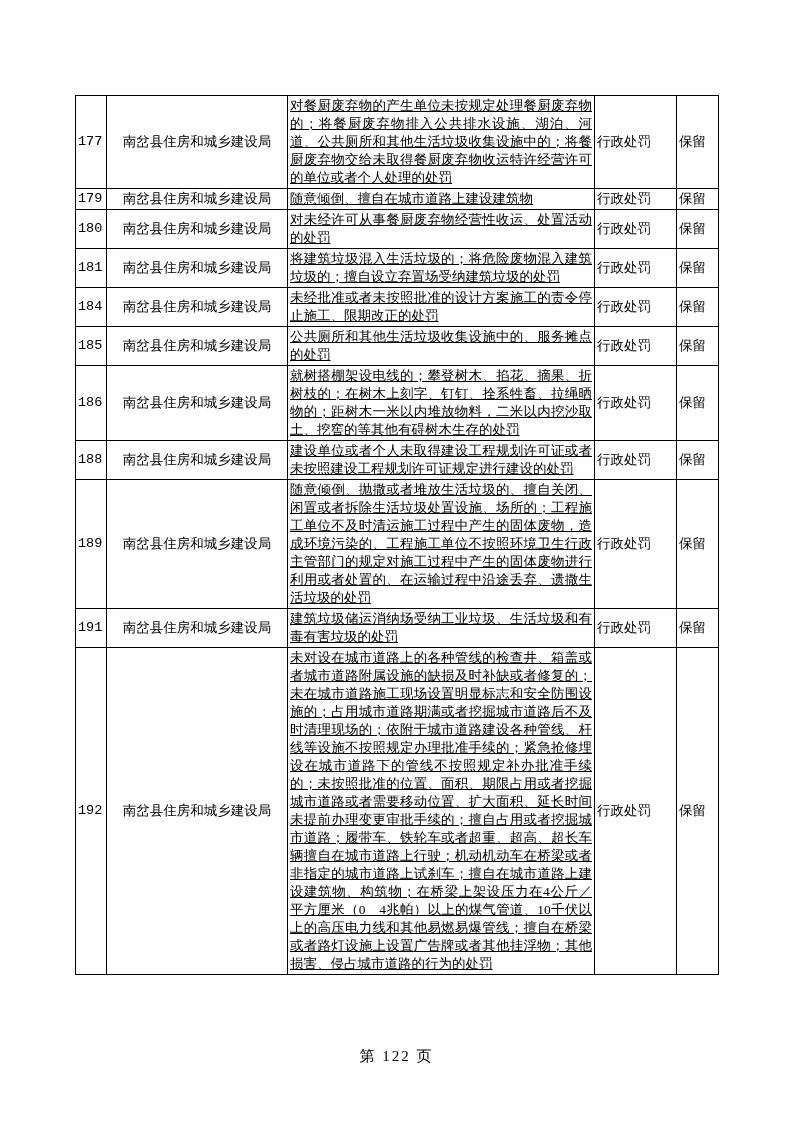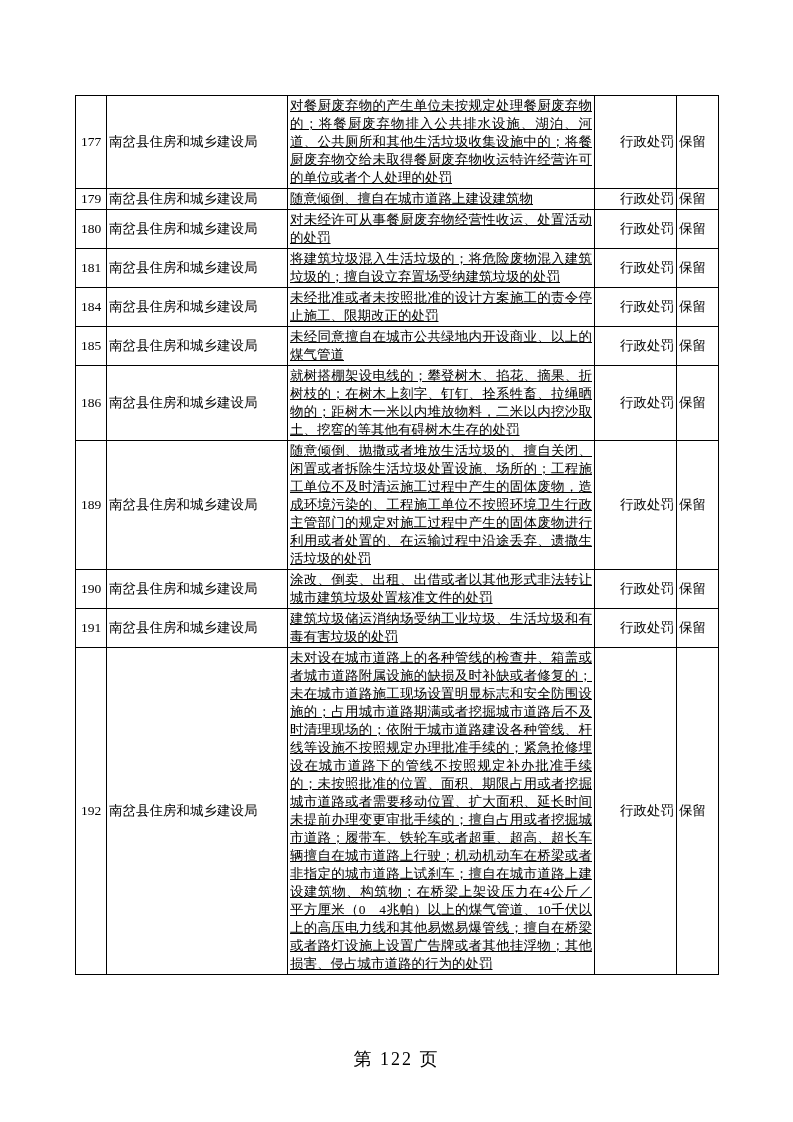--- a/index.html
+++ b/index.html
@@ -22,32 +22,32 @@
     table-layout: fixed;
   }
   table.penalty-table td {
     border: 1.5px solid #000000;
     vertical-align: middle;
     font-size: 13.5px;
     line-height: 18px;
     padding: 1px 2px;
     overflow: hidden;
   }
-  td.c-no     { text-align: center; padding: 1px 0; }
-  td.c-dept   { text-align: left; padding: 1px 0; }
+  td.c-no     { text-align: left; padding: 1px 0; font-family: Liberation Mono, monospace; }
+  td.c-dept   { text-align: center; padding: 1px 0; }
   td.c-item   { text-align: justify; text-justify: inter-ideograph; word-break: break-all; text-decoration: underline; }
-  td.c-type   { text-align: right; padding: 1px 0; }
+  td.c-type   { text-align: left; padding: 1px 0; }
   td.c-status { text-align: left; padding: 1px 0; }
   .footer {
     position: absolute;
     left: 0;
     top: 1047px;
     width: 100%;
     text-align: center;
-    font-size: 18px;
+    font-size: 15px;
     letter-spacing: 2px;
   }
 </style>
 </head>
 <body>
 
 <div class="page">
 
   <table class="penalty-table">
     <colgroup>
@@ -89,42 +89,42 @@
       <tr style="height:33px">
         <td class="c-no">184</td>
         <td class="c-dept">南岔县住房和城乡建设局</td>
         <td class="c-item">未经批准或者未按照批准的设计方案施工的责令停止施工、限期改正的处罚</td>
         <td class="c-type">行政处罚</td>
         <td class="c-status">保留</td>
       </tr>
       <tr style="height:33px">
         <td class="c-no">185</td>
         <td class="c-dept">南岔县住房和城乡建设局</td>
-        <td class="c-item">未经同意擅自在城市公共绿地内开设商业、以上的煤气管道</td>
+        <td class="c-item">公共厕所和其他生活垃圾收集设施中的、服务摊点的处罚</td>
         <td class="c-type">行政处罚</td>
         <td class="c-status">保留</td>
       </tr>
       <tr style="height:68px">
         <td class="c-no">186</td>
         <td class="c-dept">南岔县住房和城乡建设局</td>
         <td class="c-item">就树搭棚架设电线的；攀登树木、掐花、摘果、折树枝的；在树木上刻字、钉钉、拴系牲畜、拉绳晒物的；距树木一米以内堆放物料，二米以内挖沙取土、挖窖的等其他有碍树木生存的处罚</td>
         <td class="c-type">行政处罚</td>
         <td class="c-status">保留</td>
       </tr>
+      <tr style="height:33px">
+        <td class="c-no">188</td>
+        <td class="c-dept">南岔县住房和城乡建设局</td>
+        <td class="c-item">建设单位或者个人未取得建设工程规划许可证或者未按照建设工程规划许可证规定进行建设的处罚</td>
+        <td class="c-type">行政处罚</td>
+        <td class="c-status">保留</td>
+      </tr>
       <tr style="height:115px">
         <td class="c-no">189</td>
         <td class="c-dept">南岔县住房和城乡建设局</td>
         <td class="c-item">随意倾倒、抛撒或者堆放生活垃圾的、擅自关闭、闲置或者拆除生活垃圾处置设施、场所的；工程施工单位不及时清运施工过程中产生的固体废物，造成环境污染的、工程施工单位不按照环境卫生行政主管部门的规定对施工过程中产生的固体废物进行利用或者处置的、在运输过程中沿途丢弃、遗撒生活垃圾的处罚</td>
-        <td class="c-type">行政处罚</td>
-        <td class="c-status">保留</td>
-      </tr>
-      <tr style="height:33px">
-        <td class="c-no">190</td>
-        <td class="c-dept">南岔县住房和城乡建设局</td>
-        <td class="c-item">涂改、倒卖、出租、出借或者以其他形式非法转让城市建筑垃圾处置核准文件的处罚</td>
         <td class="c-type">行政处罚</td>
         <td class="c-status">保留</td>
       </tr>
       <tr style="height:33px">
         <td class="c-no">191</td>
         <td class="c-dept">南岔县住房和城乡建设局</td>
         <td class="c-item">建筑垃圾储运消纳场受纳工业垃圾、生活垃圾和有毒有害垃圾的处罚</td>
         <td class="c-type">行政处罚</td>
         <td class="c-status">保留</td>
       </tr>

